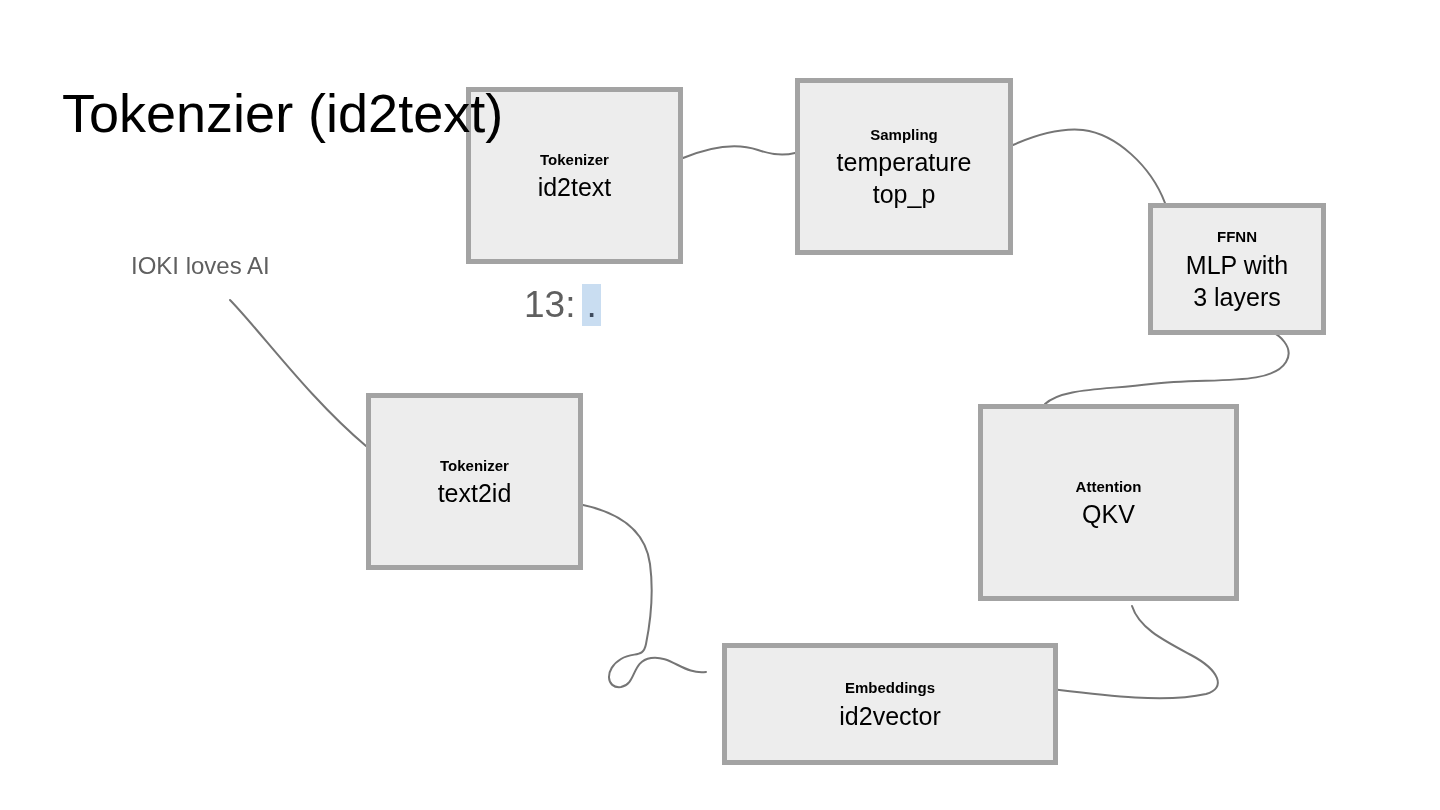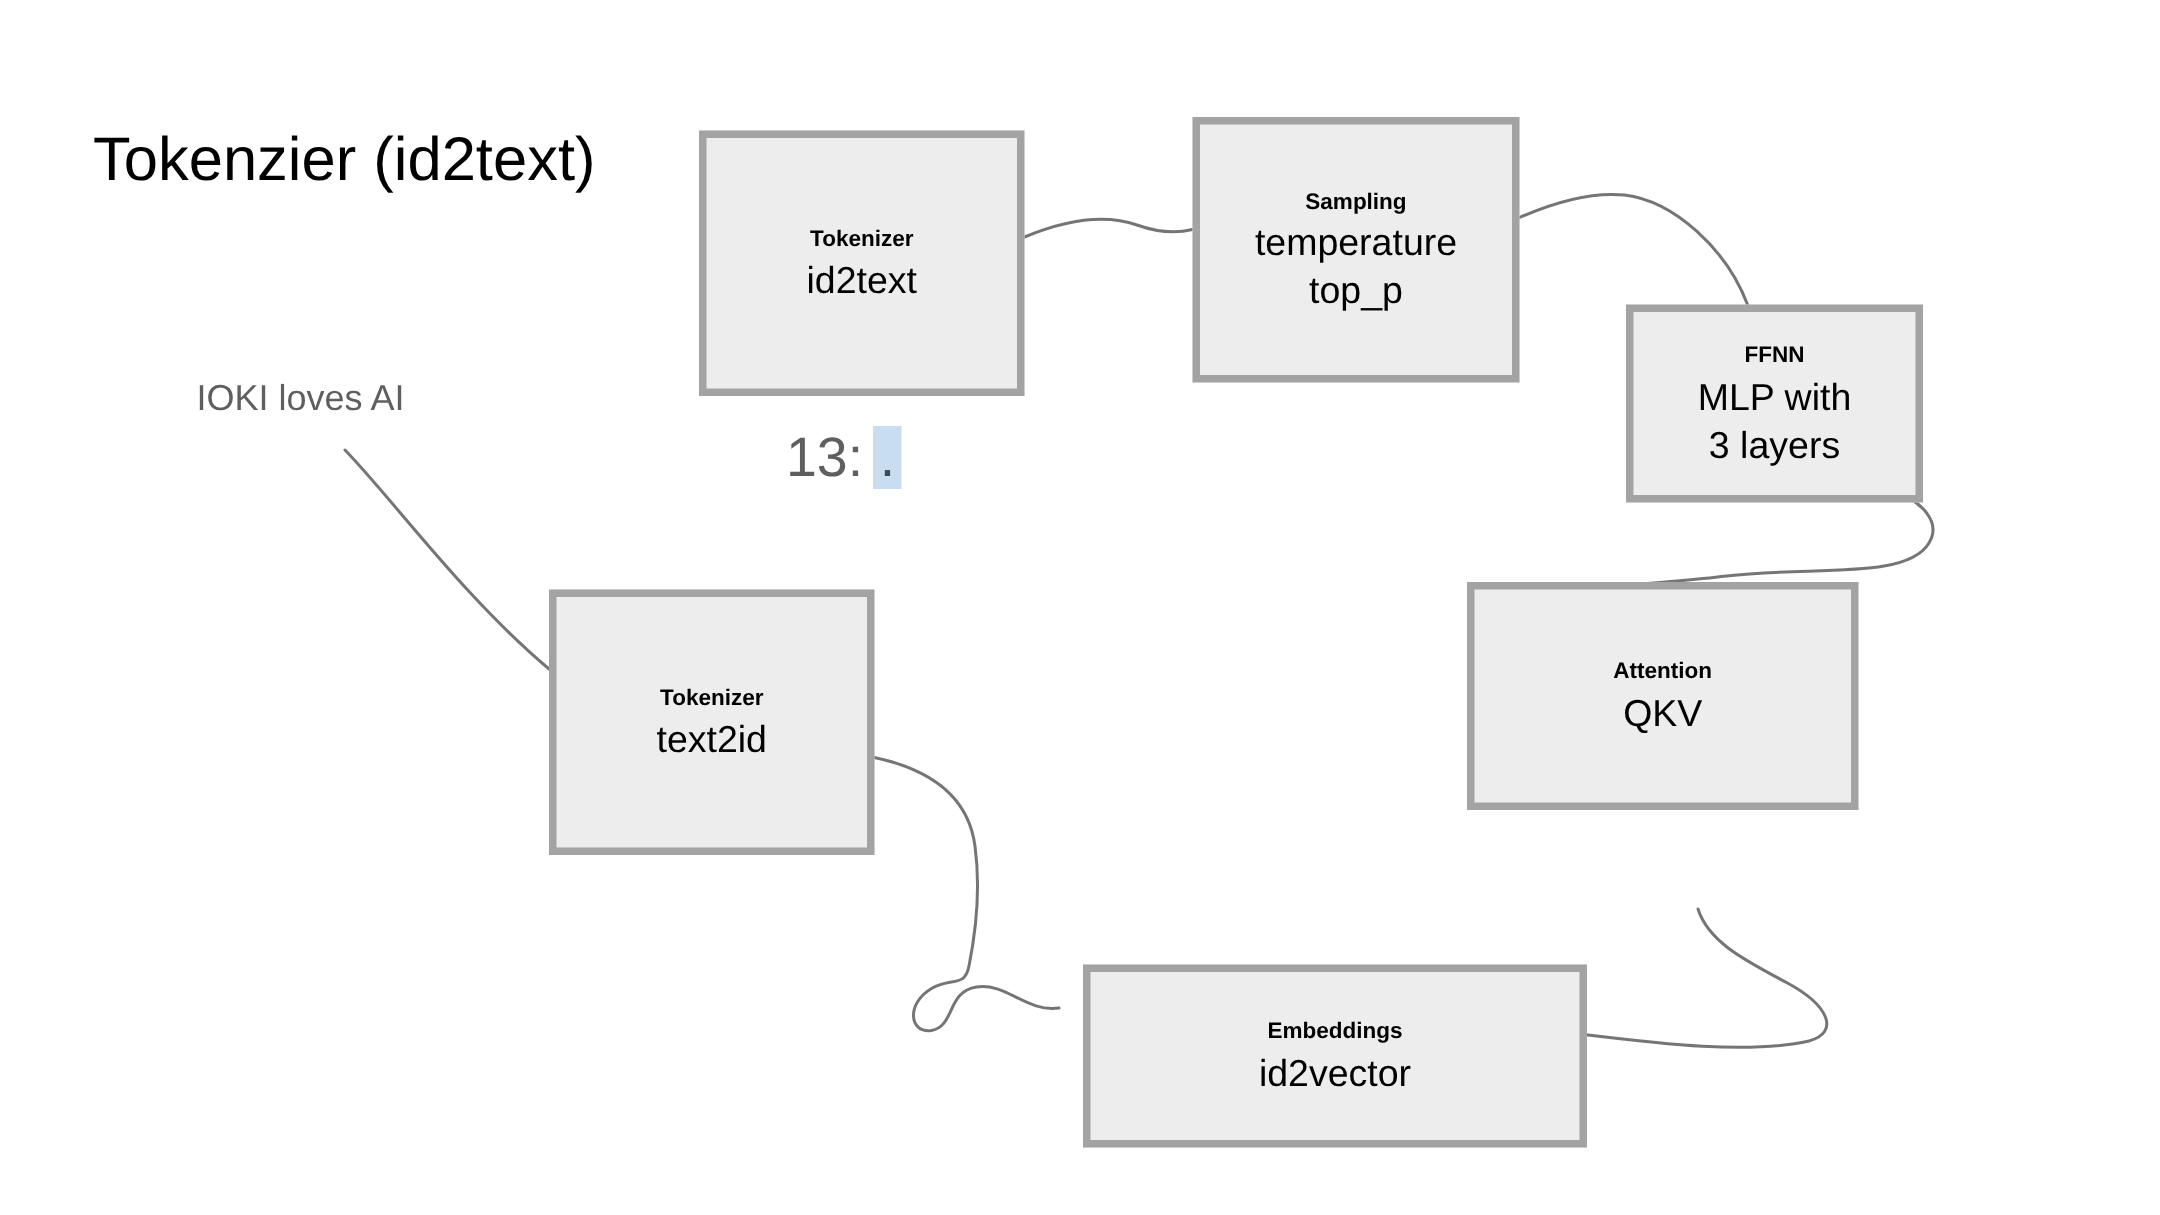--- a/index.html
+++ b/index.html
@@ -27,21 +27,21 @@
   svg.connector-layer path {
     fill: none;
     stroke: #757575;
     stroke-width: 2;
     stroke-linecap: round;
   }
   .page-title {
     position: absolute;
     left: 62px;
     top: 84px;
-    font-size: 41px;
+    font-size: 54px;
     line-height: 1.1;
     color: #000000;
     white-space: nowrap;
     z-index: 2;
   }
   .node {
     position: absolute;
     box-sizing: border-box;
     background: #ededed;
     border: 5px solid #a3a3a3;
@@ -57,22 +57,22 @@
     font-size: 15px;
     font-weight: bold;
     line-height: 1.55;
   }
   .node .big {
     font-size: 25px;
     line-height: 1.28;
   }
   #box-id2text    { left: 466px;  top: 87px;  width: 217px; height: 177px; }
   #box-sampling   { left: 795px;  top: 78px;  width: 218px; height: 177px; }
-  #box-ffnn       { left: 1084px; top: 203px; width: 198px; height: 132px; }
-  #box-attention  { left: 978px;  top: 388px; width: 261px; height: 152px; text-align: right; }
+  #box-ffnn       { left: 1148px; top: 203px; width: 178px; height: 132px; }
+  #box-attention  { left: 978px;  top: 404px; width: 261px; height: 197px; text-align: right; }
   #box-embeddings { left: 722px;  top: 643px; width: 336px; height: 122px; }
   #box-text2id    { left: 366px;  top: 393px; width: 217px; height: 177px; }
   .note {
     position: absolute;
     color: #5f5f5f;
     white-space: nowrap;
     z-index: 2;
   }
   #note-ioki {
     left: 131px;

